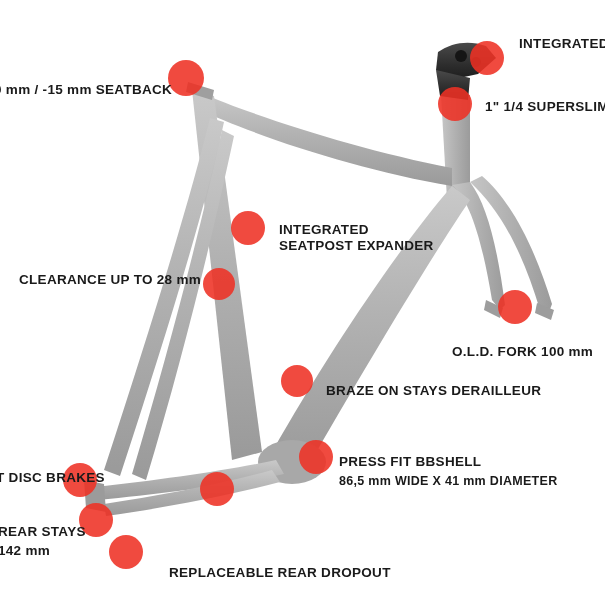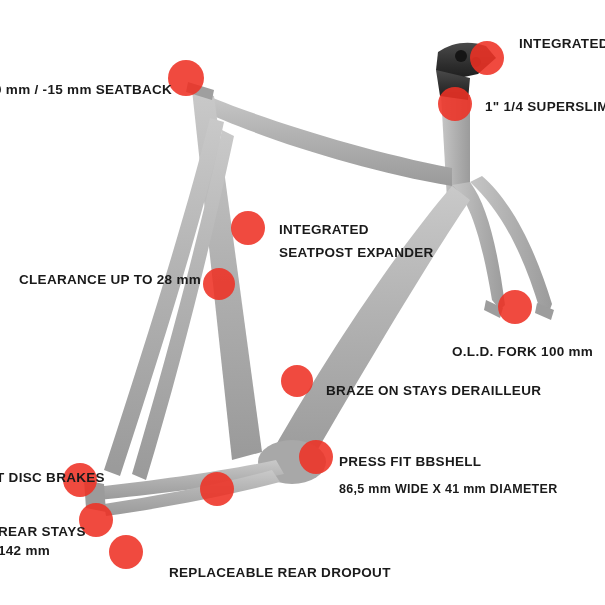--- a/index.html
+++ b/index.html
@@ -112,34 +112,34 @@
   <div class="dot" style="left:109px;top:535px;width:34px;height:34px;"></div>
 
   <div class="label" style="left:-6px;top:82px;">0 mm / -15 mm SEATBACK</div>
 
   <div class="label" style="left:519px;top:36px;">INTEGRATED C</div>
 
   <div class="label" style="left:485px;top:99px;">1" 1/4 SUPERSLIM</div>
 
   <div style="position:absolute;left:279px;top:222px;">
     <div class="label" style="position:static;">INTEGRATED</div>
-    <div class="label" style="position:static;margin-top:8px;">SEATPOST EXPANDER</div>
+    <div class="label" style="position:static;margin-top:1px;">SEATPOST EXPANDER</div>
   </div>
 
   <div class="label" style="left:19px;top:272px;">CLEARANCE UP TO 28 mm</div>
 
   <div class="label" style="left:452px;top:344px;">O.L.D. FORK 100 mm</div>
 
   <div class="label" style="left:326px;top:383px;">BRAZE ON STAYS DERAILLEUR</div>
 
   <div class="label" style="left:-4px;top:470px;">T DISC BRAKES</div>
 
   <div style="position:absolute;left:339px;top:454px;">
     <div class="label" style="position:static;">PRESS FIT BBSHELL</div>
-    <div class="label small" style="position:static;margin-top:13px;">86,5 mm WIDE X 41 mm DIAMETER</div>
+    <div class="label small" style="position:static;margin-top:5px;">86,5 mm WIDE X 41 mm DIAMETER</div>
   </div>
 
 
   <div style="position:absolute;left:-2px;top:524px;">
     <div class="label" style="position:static;">REAR STAYS</div>
     <div class="label" style="position:static;margin-top:4px;">142 mm</div>
   </div>
 
   <div class="label" style="left:169px;top:565px;">REPLACEABLE REAR DROPOUT</div>
 

